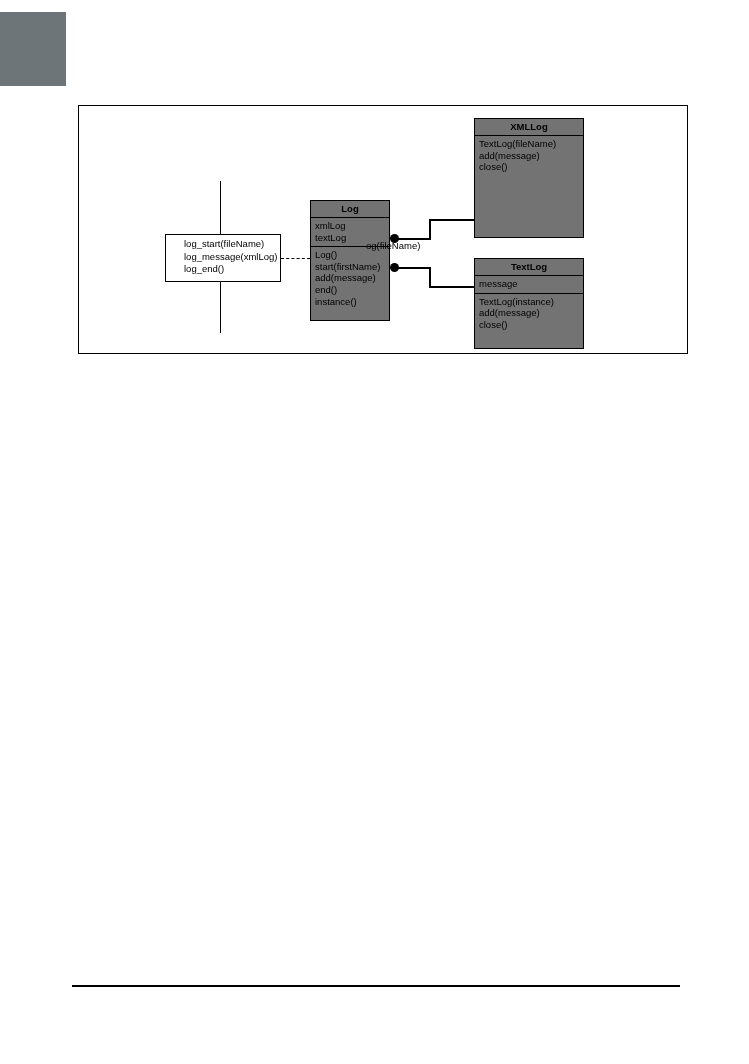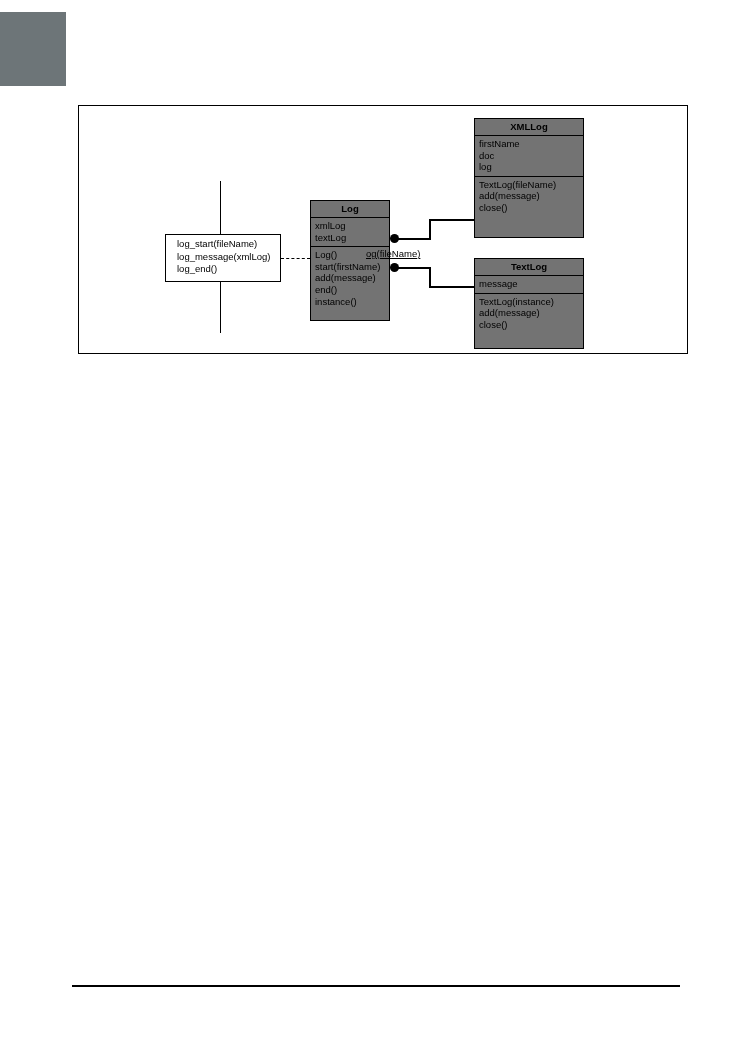--- a/index.html
+++ b/index.html
@@ -82,21 +82,21 @@
     white-space: nowrap;
   }
 
   
   .plain-box {
     position: absolute;
     border: 1.8px solid #000000;
     background: #ffffff;
     box-sizing: border-box;
     z-index: 5;
-    padding: 3px 4px 3px 11px;
+    padding: 3px 4px 3px 18px;
   }
   .plain-box .uml-row {
     font-size: 9.5px;
     line-height: 12.6px;
   }
 
   
   .vline {
     position: absolute;
     width: 1.3px;
@@ -179,40 +179,35 @@
         </div>
         <div class="uml-section">
           <div class="uml-row">Log()</div>
           <div class="uml-row">start(firstName)</div>
           <div class="uml-row">add(message)</div>
           <div class="uml-row">end()</div>
           <div class="uml-row">instance()</div>
         </div>
       </div>
 
-      <div class="overlap-label" style="left:287px; top:142px;text-decoration:underline;">og(fileName)</div>
+      <div class="overlap-label" style="left:287px; top:134px;">og(fileName)</div>
 
       <div class="link-dot" style="left:311px; top:128px;"></div>
       <div class="link-seg link-h" style="left:317px; top:132px; width:35px;"></div>
       <div class="link-seg link-v" style="left:350px; top:113px; height:21px;"></div>
       <div class="link-seg link-h" style="left:350px; top:113px; width:47px;"></div>
 
       <div class="link-dot" style="left:311px; top:157px;"></div>
       <div class="link-seg link-h" style="left:317px; top:161px; width:35px;"></div>
       <div class="link-seg link-v" style="left:350px; top:161px; height:21px;"></div>
       <div class="link-seg link-h" style="left:350px; top:180px; width:47px;"></div>
 
       <div class="uml-box" style="left:395px; top:12px; width:110px; height:120px;">
         <div class="uml-title">XMLLog</div>
         <div class="uml-section">
-          <div class="uml-row">firstName</div>
-          <div class="uml-row">doc</div>
-          <div class="uml-row">log</div>
-        </div>
-        <div class="uml-section">
           <div class="uml-row">TextLog(fileName)</div>
           <div class="uml-row">add(message)</div>
           <div class="uml-row">close()</div>
         </div>
       </div>
 
       <div class="uml-box" style="left:395px; top:152px; width:110px; height:91px;">
         <div class="uml-title">TextLog</div>
         <div class="uml-section">
           <div class="uml-row">message</div>

